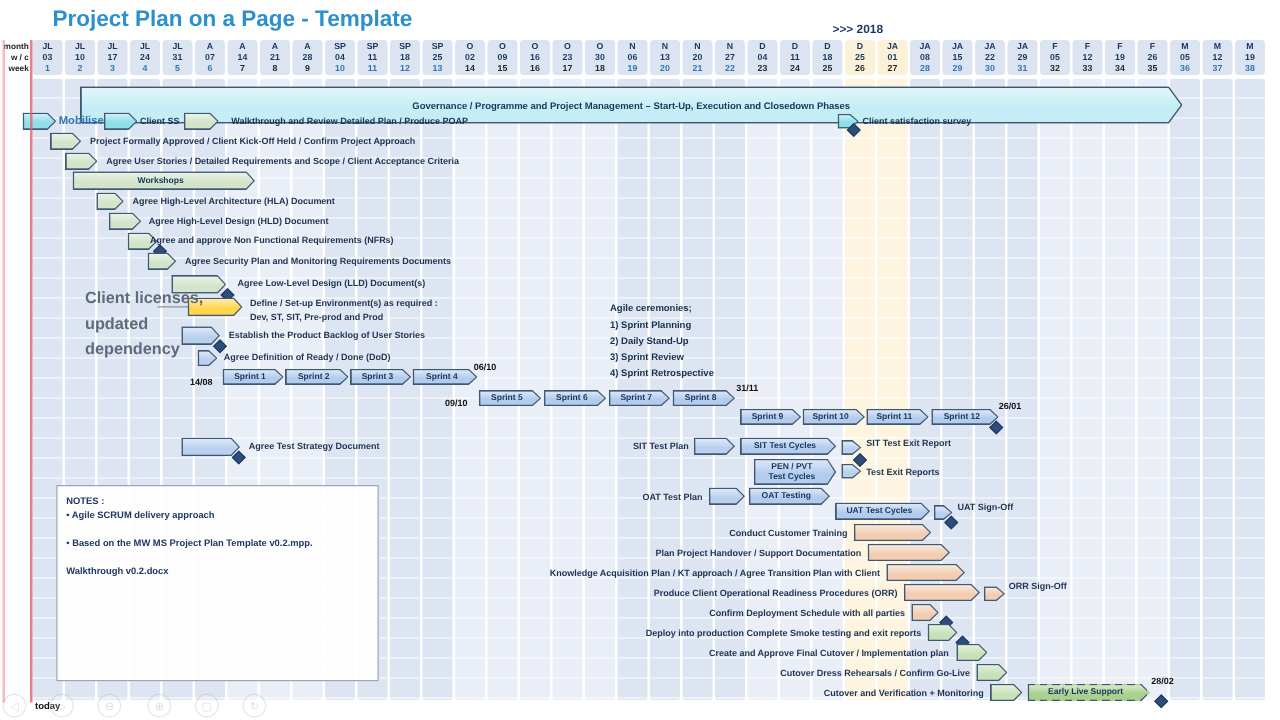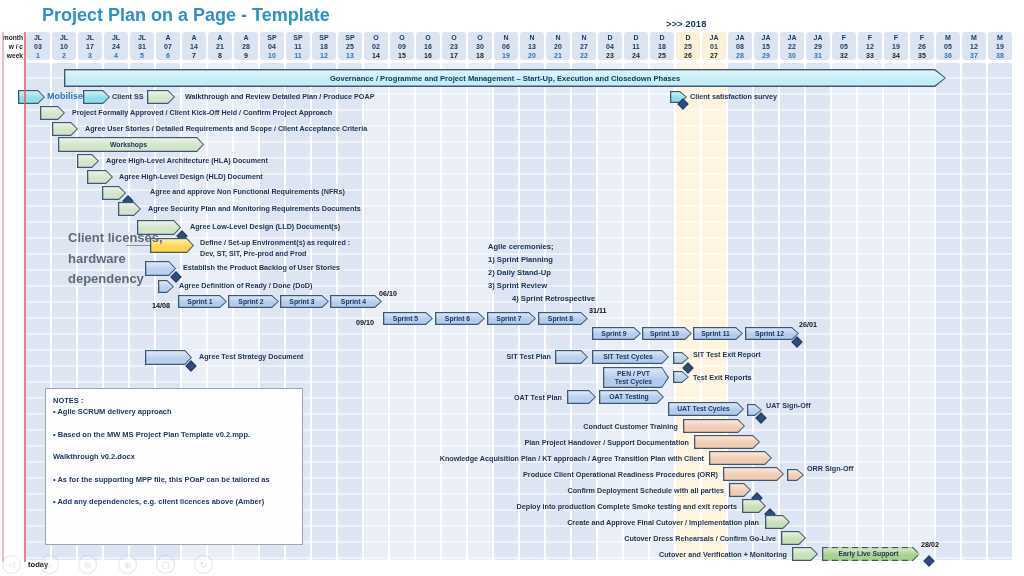--- a/index.html
+++ b/index.html
@@ -8,21 +8,21 @@
   .title{position:absolute;left:42px;top:5px;font-size:18px;font-weight:bold;color:#2c90cc;}
   .year{position:absolute;left:666px;top:18px;font-size:9.5px;font-weight:bold;color:#17375e;}
   .axislab{position:absolute;width:23px;text-align:right;font-size:6.6px;font-weight:bold;color:#222;}
   .colhead{position:absolute;top:32px;height:28px;border-radius:3px;background:#dce4f1;
            text-align:center;line-height:1.28;font-size:7px;font-weight:bold;color:#17375e;padding-top:2px;box-sizing:border-box;}
   .colhead.cream{background:#fbf1d8;}
   .band{position:absolute;top:63px;height:497px;border-radius:2px;}
   .band.light{background:#e9eef7;} .band.dark{background:#dee5f2;} .band.cream{background:#fdf5e0;}
   .rowstripes{position:absolute;left:26px;top:63px;width:988px;height:497px;pointer-events:none;
       background:repeating-linear-gradient(180deg,transparent 0 14.5px,rgba(255,255,255,.45) 14.5px 16px);}
-  .gov{position:absolute;left:64px;top:69px;width:882px;height:18px;text-decoration:underline;}
+  .gov{position:absolute;left:64px;top:69px;width:882px;height:30px;text-decoration:underline;}
   .gov .bl{position:absolute;inset:0;background:#3e5871;clip-path:polygon(0 0,calc(100% - 11px) 0,100% 50%,calc(100% - 11px) 100%,0 100%);}
   .gov .fl{position:absolute;inset:1.4px;background:linear-gradient(180deg,rgba(255,255,255,.5),rgba(255,255,255,0) 60%),#c5edf5;
            clip-path:polygon(0 0,calc(100% - 10px) 0,100% 50%,calc(100% - 10px) 100%,0 100%);}
   .gov span{position:absolute;inset:0;display:flex;align-items:center;justify-content:center;
             font-size:7.6px;font-weight:bold;color:#17375e;}
   .arrow{position:absolute;}
   .arrow .bl{position:absolute;inset:0;background:#3e5871;clip-path:polygon(0 0,calc(100% - 7px) 0,100% 50%,calc(100% - 7px) 100%,0 100%);}
   .arrow .fl{position:absolute;inset:1.3px;clip-path:polygon(0 0,calc(100% - 6px) 0,100% 50%,calc(100% - 6px) 100%,0 100%);}
   .arrow .cap{position:absolute;inset:0;display:flex;align-items:center;justify-content:center;
               font-size:6.8px;font-weight:bold;color:#17375e;white-space:pre-line;text-align:center;line-height:1.15;padding-right:5px;}
@@ -334,21 +334,21 @@
       <div class="arrow" style="left: 87px; top: 170px; width: 26px; height: 14px;">
         <div class="bl"></div>
         <div class="fl" style="background: linear-gradient(rgba(255, 255, 255, 0.55), rgba(255, 255, 255, 0) 60%), rgb(211, 228, 202);"></div>
       </div>
       <div class="tlabel" style="top: 172px; left: 119px;">Agree High-Level Design (HLD) Document</div>
       <div class="arrow" style="left: 102px; top: 186px; width: 24px; height: 14px;">
         <div class="bl"></div>
         <div class="fl" style="background: linear-gradient(rgba(255, 255, 255, 0.55), rgba(255, 255, 255, 0) 60%), rgb(211, 228, 202);"></div>
       </div>
       <div class="diamond" style="left: 124px; top: 197px;"></div>
-      <div class="tlabel" style="top: 187px; left: 150px;">Agree and approve Non Functional Requirements (NFRs)</div>
+      <div class="tlabel" style="top: 187px; left: 120px;">Agree and approve Non Functional Requirements (NFRs)</div>
       <div class="arrow" style="left: 118px; top: 202px; width: 23px; height: 14px;">
         <div class="bl"></div>
         <div class="fl" style="background: linear-gradient(rgba(255, 255, 255, 0.55), rgba(255, 255, 255, 0) 60%), rgb(211, 228, 202);"></div>
       </div>
       <div class="tlabel" style="top: 204px; left: 148px;">Agree Security Plan and Monitoring Requirements Documents</div>
       <div class="arrow" style="left: 137px; top: 220px; width: 44px; height: 15px;">
         <div class="bl"></div>
         <div class="fl" style="background: linear-gradient(rgba(255, 255, 255, 0.55), rgba(255, 255, 255, 0) 60%), rgb(211, 228, 202);"></div>
       </div>
       <div class="diamond" style="left: 178px; top: 232px;"></div>
@@ -550,38 +550,36 @@
       </div>
       <div class="dlabel" style="left: 921px; top: 540px;">28/02</div>
       <div class="diamond" style="left: 925px; top: 557px;"></div>
     </div>
 
   <div class="agile" id="agile">
       <div class="">Agile ceremonies;</div>
       <div class="" style="font-weight: 600;">1)  Sprint Planning</div>
       <div class="" style="font-weight: 600;">2)  Daily Stand-Up</div>
       <div class="" style="font-weight: 600;">3)  Sprint Review</div>
-      <div class="" style="font-weight: 600; margin-left: 24px;">4)  Sprint Retrospective</div>
+      <div class="" style="font-weight: 600;">4)  Sprint Retrospective</div>
     </div>
   <div class="dep" id="dep">
       <div class="">Client licenses,</div>
-      <div class="">hardware</div>
+      <div class="">updated</div>
       <div class="">dependency</div>
     </div>
   <div class="notes" id="notes">
       <div class="">NOTES  :</div>
       <div class="">• Agile SCRUM delivery approach</div>
       <div class="">&nbsp;</div>
       <div class="">• Based on the MW MS Project Plan Template v0.2.mpp.</div>
       <div class="">&nbsp;</div>
       <div class="">Walkthrough v0.2.docx</div>
       <div class="">&nbsp;</div>
-      <div class="">• As for the supporting MPP file, this POaP can be tailored as</div>
       <div class="">&nbsp;</div>
-      <div class="">• Add any dependencies, e.g. client licences above (Amber)</div>
     </div>
 
   <div class="edgeline"></div>
   <div class="todayline"></div>
   <div class="todaylab">today</div>
   <div id="vc">
       <div class="vc" style="left: 2px;">◁</div>
       <div class="vc" style="left: 40px;">▷</div>
       <div class="vc" style="left: 78px;">⊖</div>
       <div class="vc" style="left: 118px;">⊕</div>

